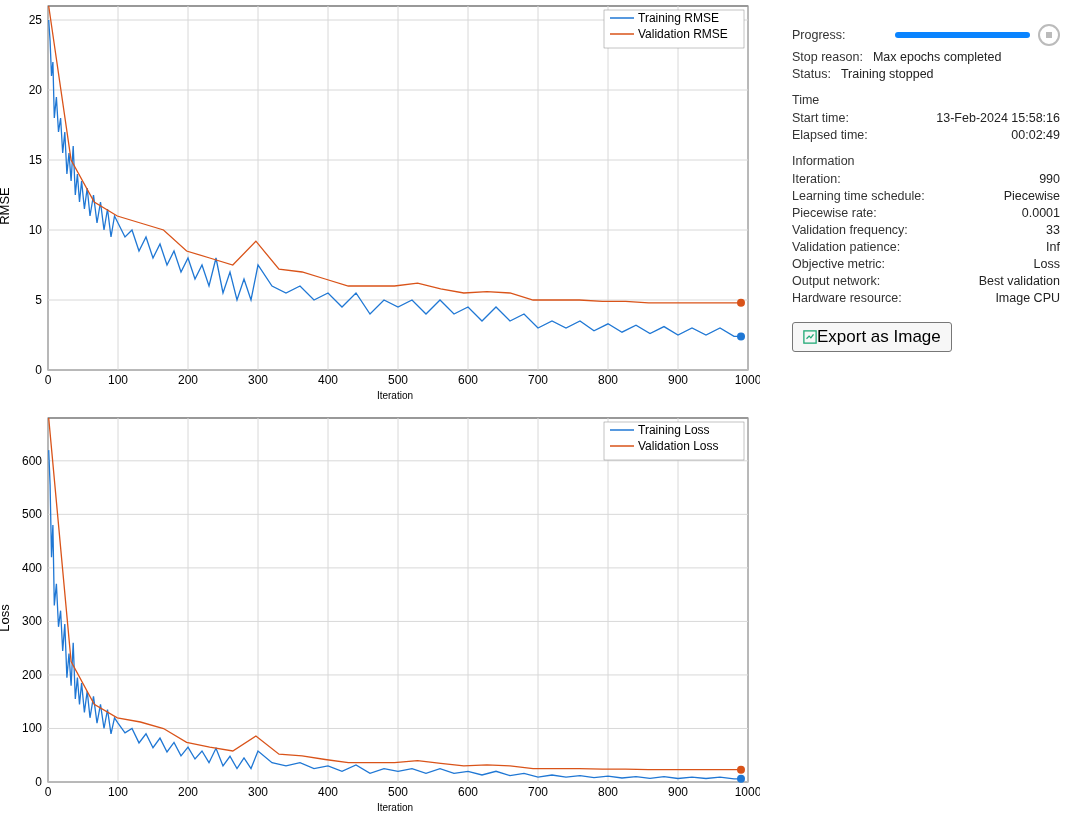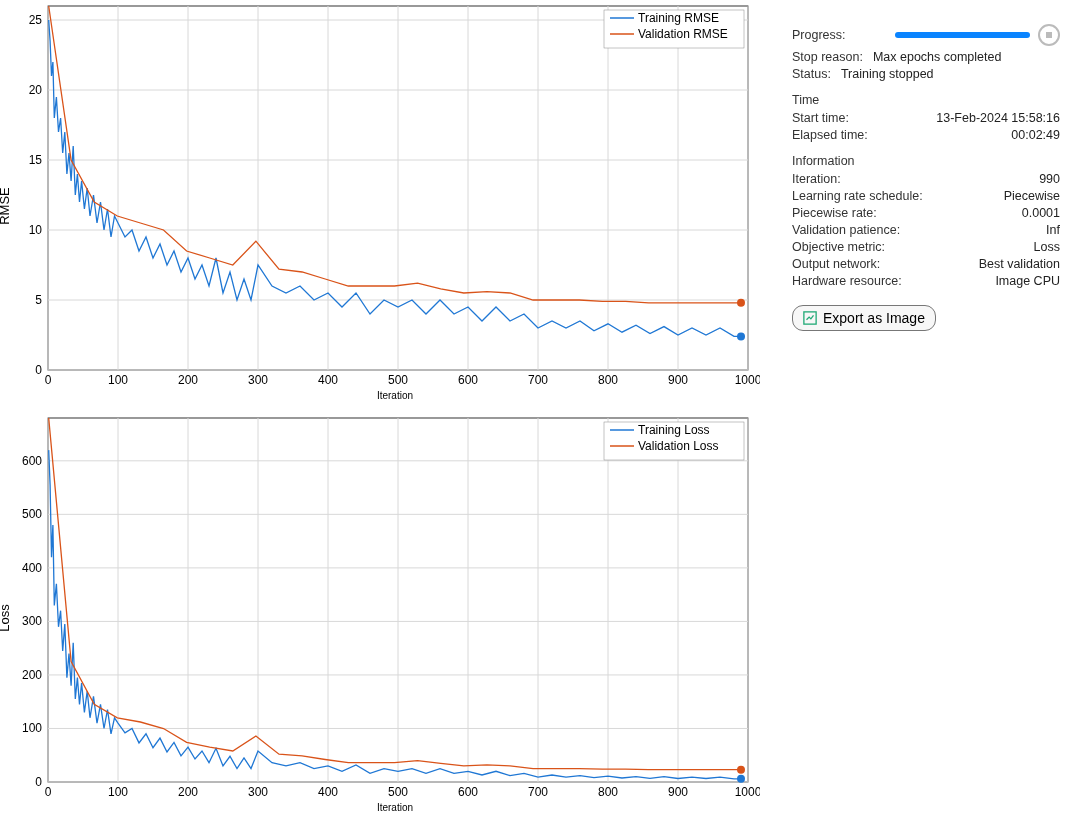--- a/index.html
+++ b/index.html
@@ -16,21 +16,21 @@
   .section-head{font-weight:normal;margin-top:12px;margin-bottom:4px;}
   .kv{display:flex;justify-content:space-between;margin:3px 0;}
   .kv .k{color:#333;}
   .kv .v{color:#222;}
   .progress-row{display:flex;align-items:center;gap:8px;margin-bottom:4px;}
   .progress-label{width:95px;}
   .progress-bar-wrap{flex:1;height:6px;background:#e3e3e3;border-radius:3px;overflow:hidden;}
   .progress-bar{height:100%;background:#0a84ff;}
   .stop-btn{width:18px;height:18px;border:2px solid #bbb;border-radius:50%;display:flex;align-items:center;justify-content:center;background:#fff;}
   .stop-btn .sq{width:6px;height:6px;background:#bbb;}
-  .export-btn{margin-top:14px;display:inline-flex;align-items:center;gap:6px;padding:4px 10px;border:1px solid #777;border-radius:11px;background:#f7f7f7;cursor:pointer;font-size:14px;}
+  .export-btn{margin-top:14px;display:inline-flex;align-items:center;padding:4px 10px;border:1px solid #777;border-radius:3px;background:#f7f7f7;cursor:pointer;font-size:17px;}
   .export-btn svg{width:14px;height:14px;}
 </style>
 </head>
 <body>
 
 <div class="app">
   <div class="left">
     <div class="plot-block">
       <span class="axis-label-y">RMSE</span>
       <svg id="chart0" width="750" height="392">
@@ -167,26 +167,30 @@
         <span class="k">Elapsed time:</span>
         <span class="v">00:02:49</span>
       </div>
 
     <div class="section-head">Information</div>
     <div class="kv">
         <span class="k">Iteration:</span>
         <span class="v">990</span>
       </div>
     <div class="kv">
-        <span class="k">Learning rate schedule:</span>
+        <span class="k">Learning time schedule:</span>
         <span class="v">Piecewise</span>
       </div>
     <div class="kv">
         <span class="k">Piecewise rate:</span>
         <span class="v">0.0001</span>
+      </div>
+    <div class="kv">
+        <span class="k">Validation frequency:</span>
+        <span class="v">33</span>
       </div>
     <div class="kv">
         <span class="k">Validation patience:</span>
         <span class="v">Inf</span>
       </div>
     <div class="kv">
         <span class="k">Objective metric:</span>
         <span class="v">Loss</span>
       </div>
     <div class="kv">

